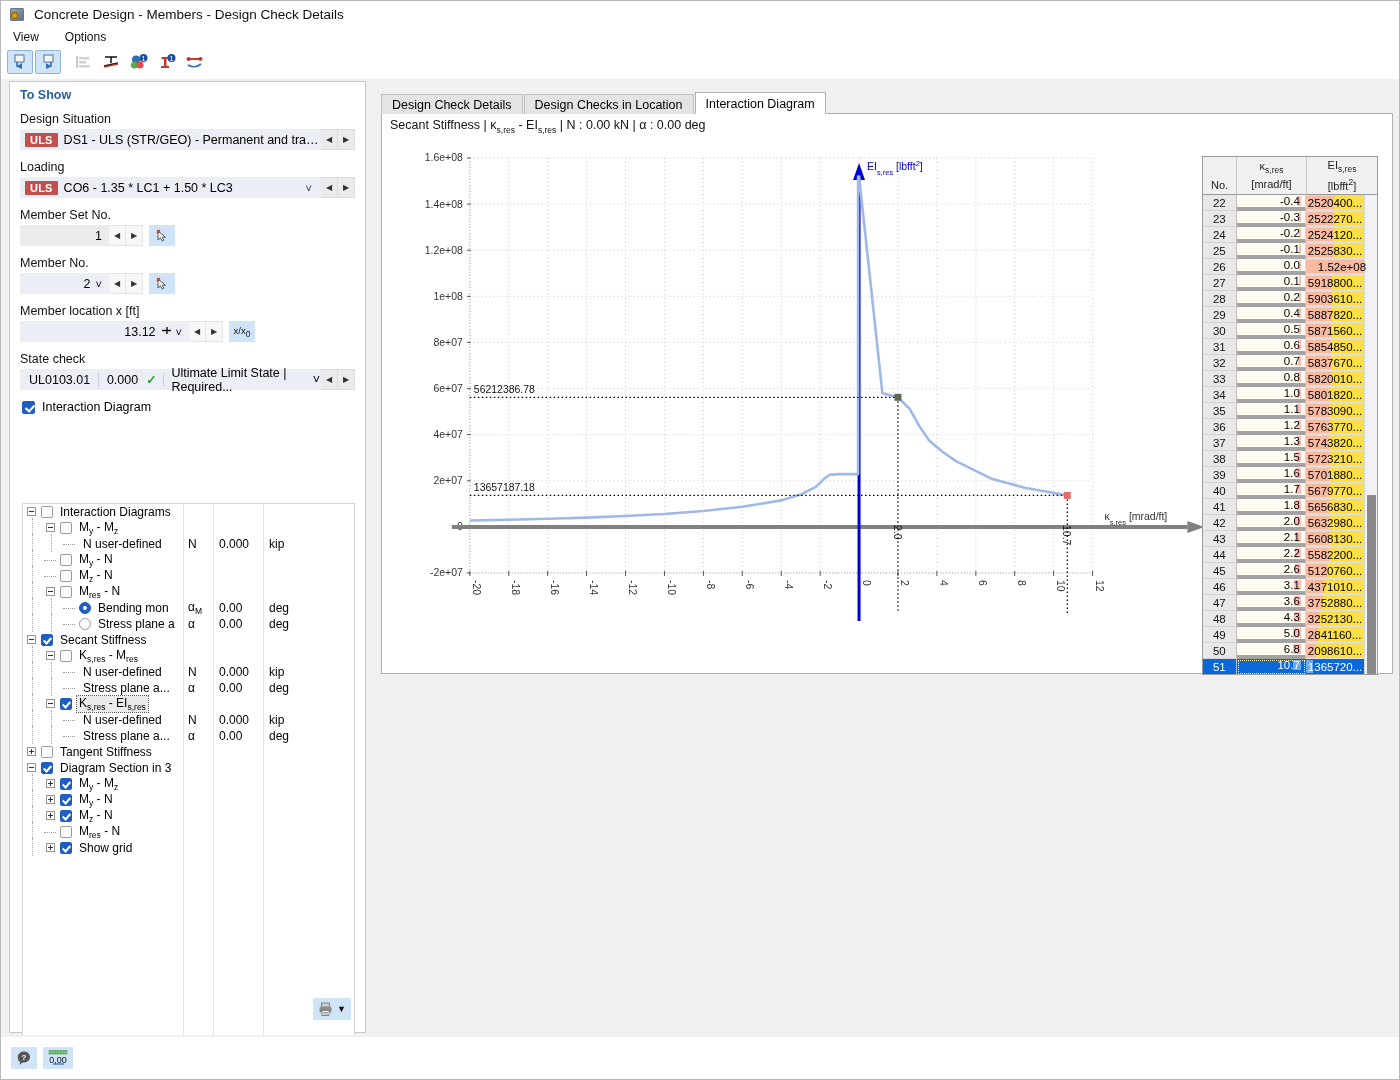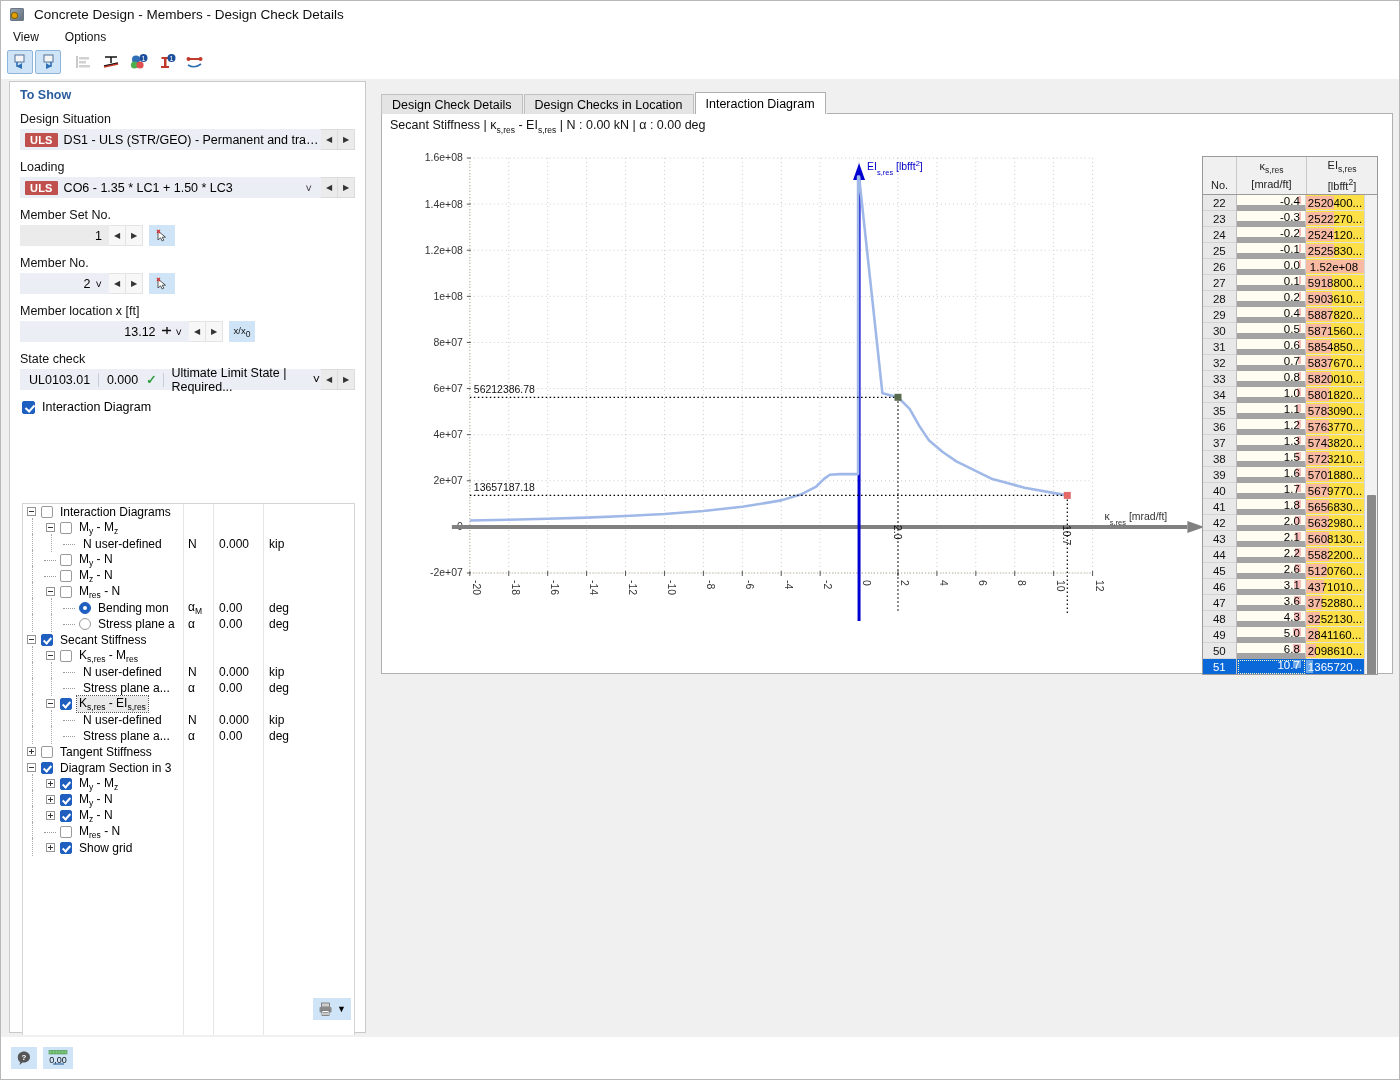--- a/index.html
+++ b/index.html
@@ -281,21 +281,21 @@
   .dt-head .hc.c2 { width: 70px; border-right: none; }
   .dt-rows { position: relative; }
   .dtr { display: flex; height: 16px; font-size: 11.5px; }
   .dtr .c0 {
     width: 34px; background: #e8e8e8; border-right: 1px solid #bdbdbd;
     border-bottom: 1px solid #d4d4d4;
     display: flex; align-items: center; justify-content: center; color: #111;
   }
   .dtr .c1 {
     width: 70px; background: #fffdf2; border-right: 1px solid #d9d9d9;
-    border-bottom: 6px solid #a3a3a3;
+    border-bottom: 4px solid #a3a3a3;
     display: flex; align-items: flex-start; justify-content: flex-end;
     padding-right: 5px; position: relative; overflow: hidden;
   }
   .dtr .c2 {
     width: 72px; background: #fde047; border-bottom: 1px solid #e2e2e2;
     display: flex; align-items: center; justify-content: flex-start;
     padding-left: 2px; position: relative; overflow: hidden;
   }
   .dtr .bar {
     position: absolute; top: 1px; bottom: 1px; background: #f7b3b3; opacity: .85;
@@ -852,21 +852,21 @@
                 </div>
               </div>
               <div class="dtr">
                 <div class="c0">26</div>
                 <div class="c1">
                   <span class="bar" style="left:62px;width:2px;"></span>
                   <span class="txt">0.0</span>
                 </div>
                 <div class="c2">
                   <span class="bar" style="left:0px;width:62px;"></span>
-                  <span class="txt" style="margin-left:2px;">1.52e+08</span>
+                  <span class="txt" style="margin-left:10px;">1.52e+08</span>
                 </div>
               </div>
               <div class="dtr">
                 <div class="c0">27</div>
                 <div class="c1">
                   <span class="bar" style="left:62px;width:2px;"></span>
                   <span class="txt">0.1</span>
                 </div>
                 <div class="c2">
                   <span class="bar" style="left:0px;width:26.04px;"></span>

